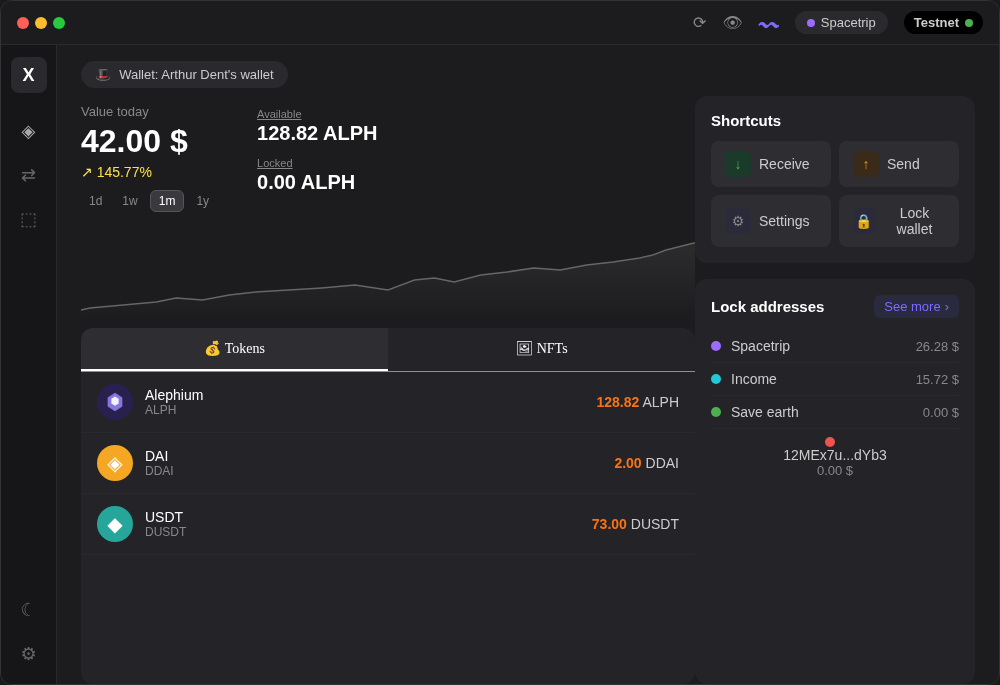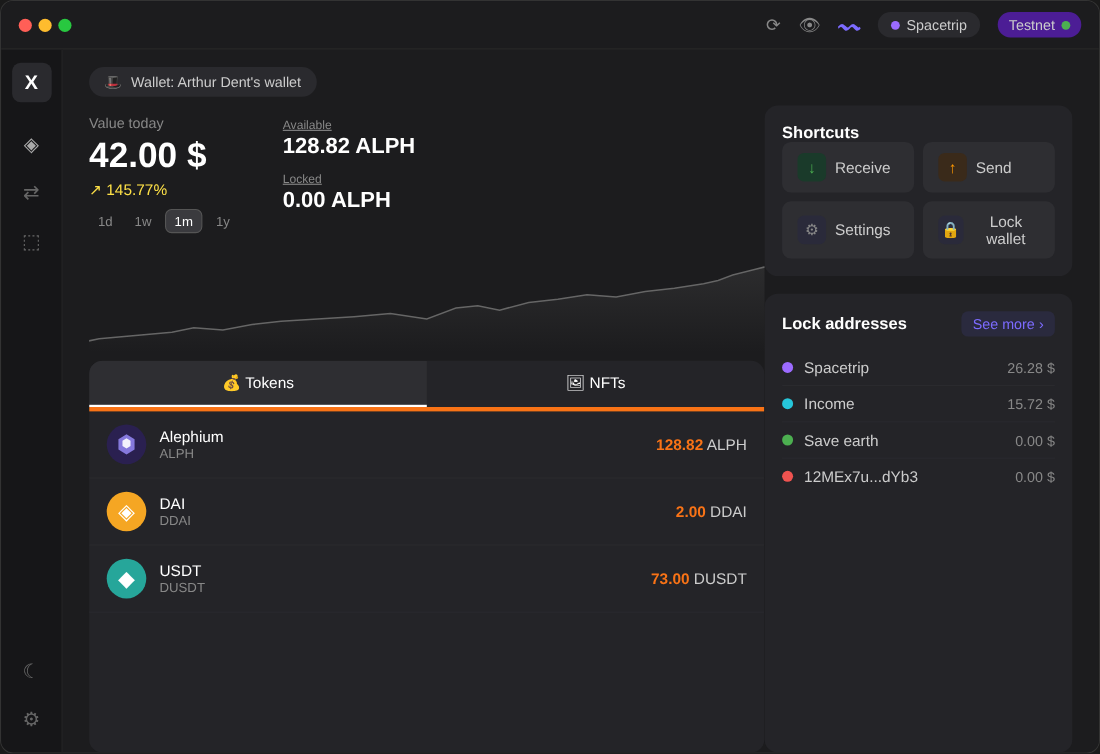--- a/index.html
+++ b/index.html
@@ -53,25 +53,26 @@
     }
     .titlebar-icon {
       color: #888;
       font-size: 16px;
       cursor: pointer;
     }
     .network-badge {
       display: flex;
       align-items: center;
       gap: 6px;
-      background: #4c1d95;
+      background: #000000;
       border-radius: 20px;
       padding: 4px 10px;
       font-size: 13px;
       color: #ccc;
+      font-weight: bold;
     }
     .network-badge .dot {
       width: 8px;
       height: 8px;
       border-radius: 50%;
       background: #4caf50;
     }
     .spacetrip-badge {
       display: flex;
       align-items: center;
@@ -255,21 +256,22 @@
       background: #242428;
       border-radius: 12px;
       margin-top: 8px;
       flex: 1;
       overflow: hidden;
       display: flex;
       flex-direction: column;
     }
     .tokens-tabs {
       display: flex;
-      border-bottom: 4px solid #f97316;
+      border-bottom: 1px solid #f97316;
+      font-family: Liberation Serif, serif;
     }
     .tokens-tab {
       flex: 1;
       text-align: center;
       padding: 12px;
       font-size: 14px;
       color: #ffffff;
       cursor: pointer;
     }
     .tokens-tab.active {
@@ -316,21 +318,21 @@
 
     
     .shortcuts-card {
       background: #242428;
       border-radius: 12px;
       padding: 16px;
     }
     .shortcuts-title {
       font-size: 15px;
       font-weight: 600;
-      margin-bottom: 0;
+      margin-bottom: 12px;
       color: #fff;
     }
     .shortcuts-grid {
       display: grid;
       grid-template-columns: 1fr 1fr;
       gap: 8px;
     }
     .shortcut-btn {
       display: flex;
       align-items: center;
@@ -391,21 +393,21 @@
       align-items: center;
       gap: 4px;
     }
     .address-row {
       display: flex;
       align-items: center;
       padding: 8px 0;
       border-bottom: 1px solid #2a2a2e;
       cursor: pointer;
     }
-    .address-row:last-child { border-bottom: none; }
+    .address-row:last-child { border-bottom: none; flex-direction: column; }
     .address-dot {
       width: 10px;
       height: 10px;
       border-radius: 50%;
       margin-right: 10px;
       flex-shrink: 0;
     }
     .address-name { font-size: 14px; color: #ccc; flex: 1; }
     .address-value { font-size: 13px; color: #888; }
   </style>

